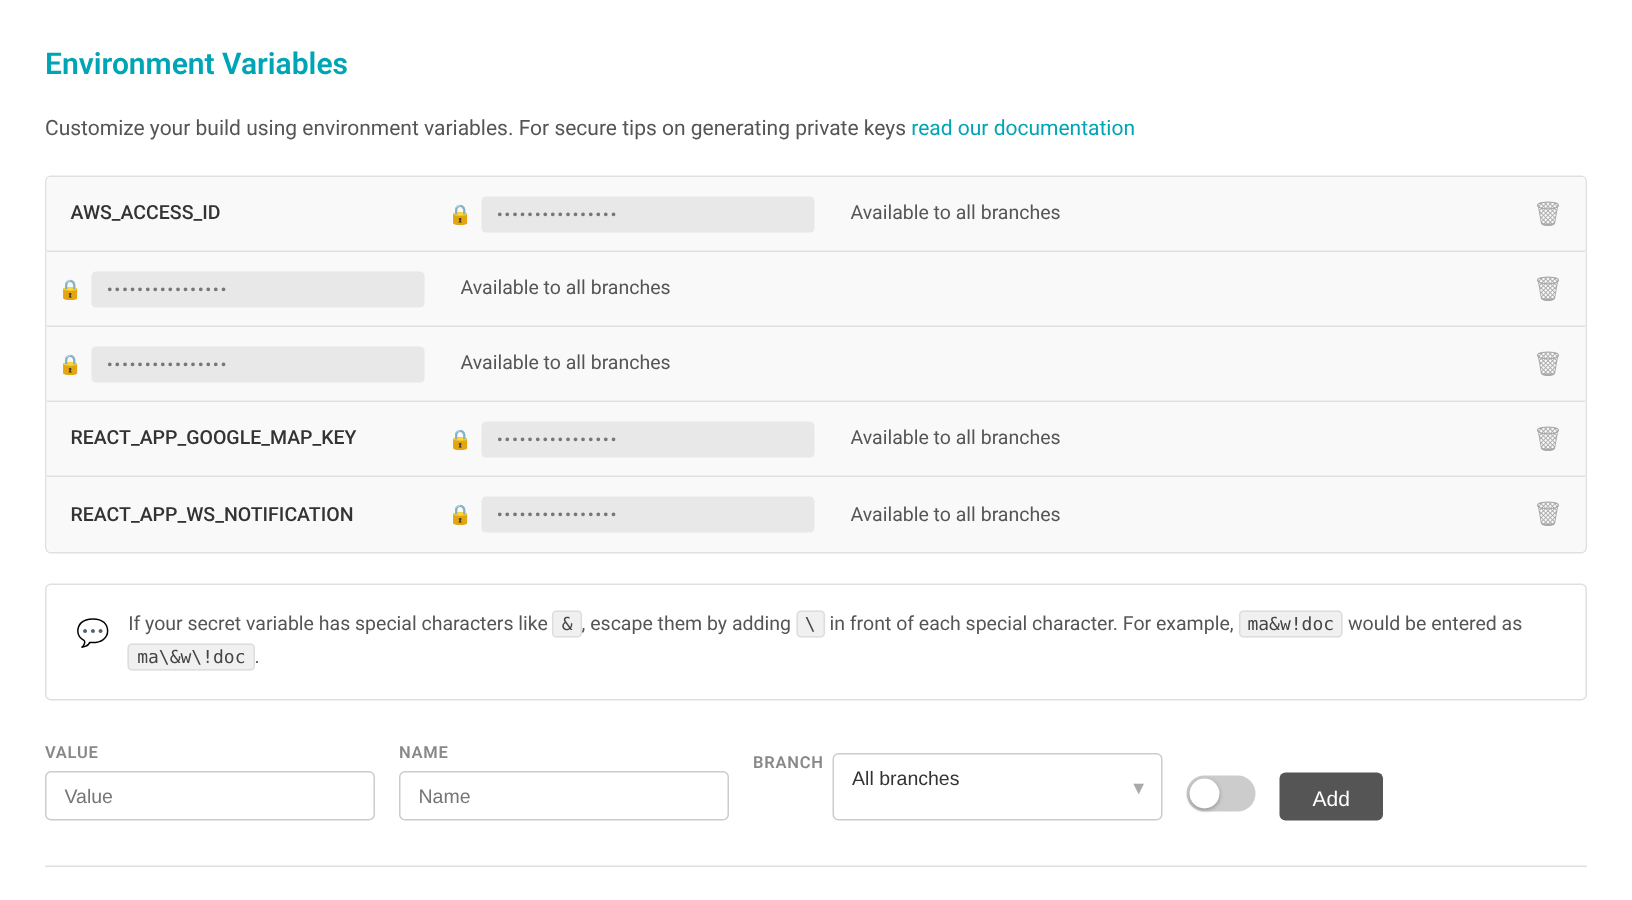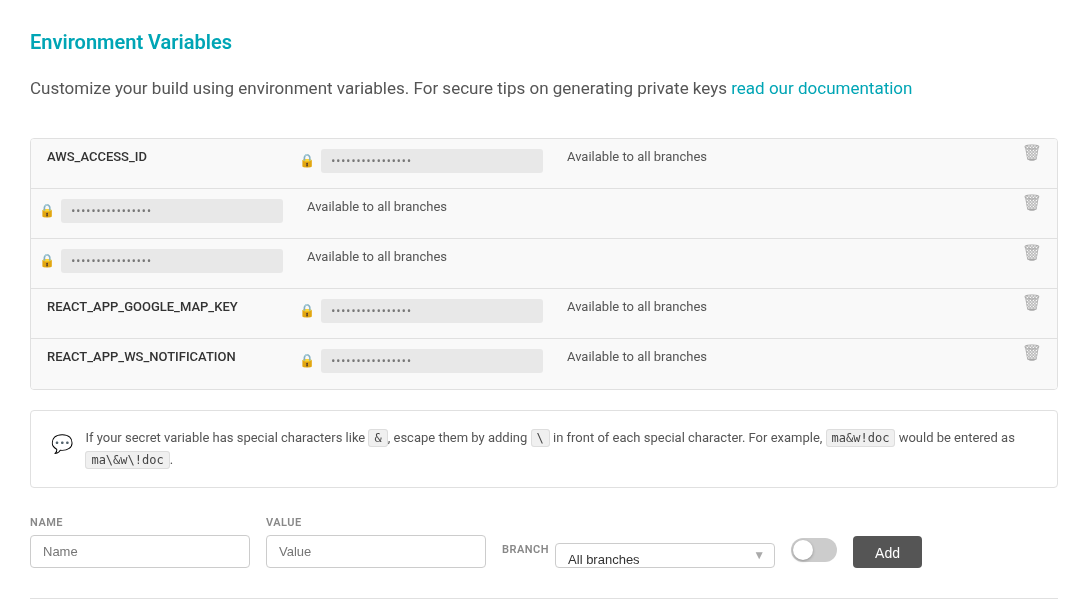--- a/index.html
+++ b/index.html
@@ -16,38 +16,38 @@
       background: #fff;
     }
     .section-title {
       color: #00a5b5;
       font-size: 20px;
       font-weight: 600;
       margin-bottom: 22px;
     }
     .description {
       color: #555;
-      font-size: 17px;
-      margin-bottom: 36px;
+      font-size: 14px;
+      margin-bottom: 20px;
       line-height: 1.5;
     }
     .description a {
       color: #00a5b5;
       text-decoration: none;
     }
     .env-table {
       width: 100%;
       border: 1px solid #e0e0e0;
       border-radius: 4px;
       overflow: hidden;
       margin-bottom: 20px;
     }
     .env-row {
       display: flex;
-      align-items: flex-start;
+      align-items: center;
       border-bottom: 1px solid #e0e0e0;
       background: #f9f9f9;
       min-height: 50px;
     }
     .env-row:last-child {
       border-bottom: none;
     }
     .env-name {
       flex: 0 0 260px;
       padding: 10px 16px;
@@ -158,21 +158,21 @@
 
     .branch-select-wrapper {
       display: flex;
       flex-direction: row;
       gap: 6px;
       justify-content: center;
     }
     .branch-select {
       border: 1px solid #ccc;
       border-radius: 4px;
-      padding: 8px 36px 0 12px;
+      padding: 8px 36px 20px 12px;
       font-size: 13px;
       color: #333;
       background: #fff;
       appearance: none;
       width: 220px;
       outline: none;
       cursor: pointer;
     }
     .branch-select-container {
       position: relative;
@@ -314,27 +314,27 @@
     <div class="info-text">
       <span>If your secret variable has special characters like </span><code>&amp;</code><span>, escape them by adding </span><code>\</code><span> in front of each special character. For example, </span><code>ma&amp;w!doc</code><span> would be entered as </span>
       <br>
       <code>ma\&amp;w\!doc</code><span>.</span>
     </div>
   </div>
 
   <div class="form-section">
 
     <div class="form-group">
+      <label class="form-label">VALUE</label>
+      <input class="form-input value-input" type="text" placeholder="Value" style="">
+    </div>
+
+    <div class="form-group">
       <label class="form-label">NAME</label>
       <input class="form-input name-input" type="text" placeholder="Name" style="">
-    </div>
-
-    <div class="form-group">
-      <label class="form-label">VALUE</label>
-      <input class="form-input value-input" type="text" placeholder="Value" style="">
     </div>
 
     <div class="branch-select-wrapper">
       <label class="form-label">BRANCH</label>
       <div class="branch-select-container">
         <select class="branch-select">
         <option value="All branches">All branches</option><option value="main">main</option><option value="develop">develop</option><option value="staging">staging</option></select>
         <span class="branch-select-arrow">▼</span>
       </div>
     </div>

